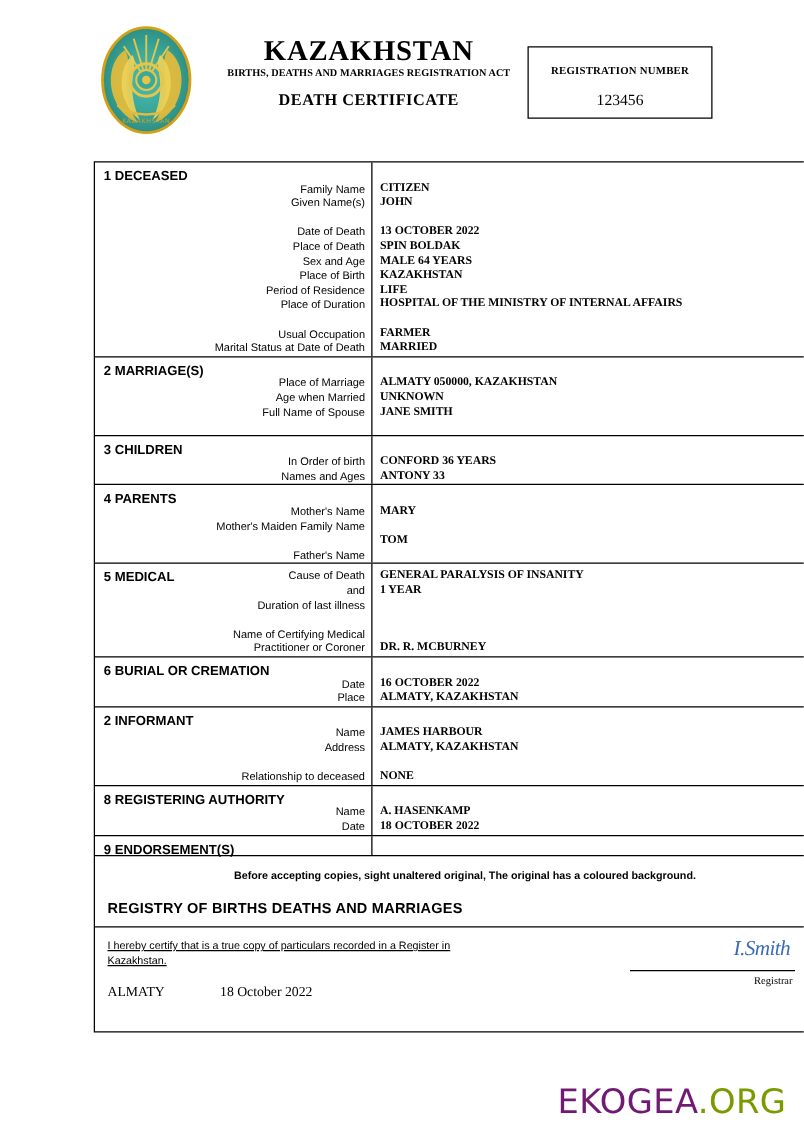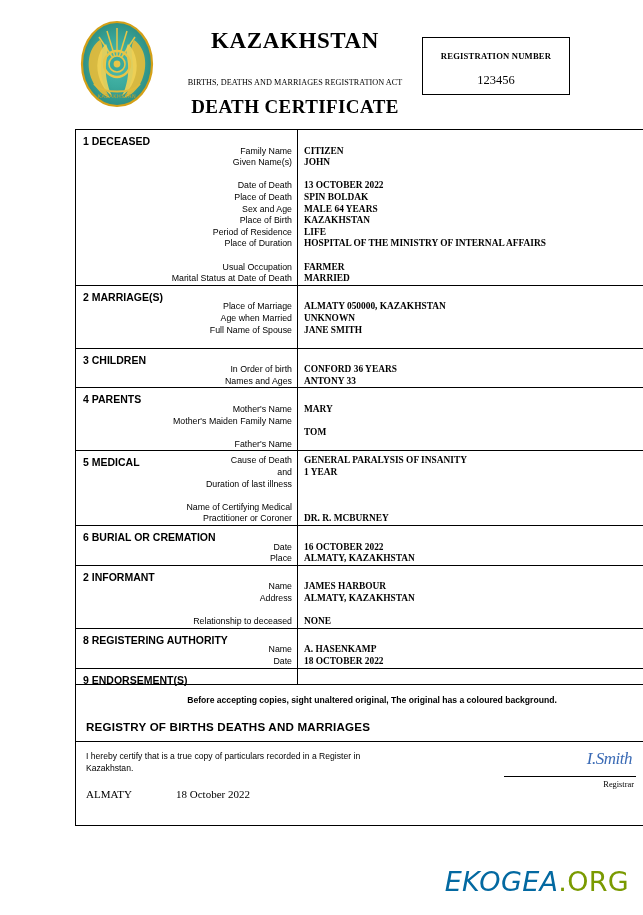--- a/index.html
+++ b/index.html
@@ -41,31 +41,31 @@
     font-family: "Liberation Serif", serif;
     font-weight: bold;
     font-size: 23px;
     letter-spacing: 0.6px;
     color: #000;
     margin-top: 14px;
     white-space: nowrap;
   }
   .act-line {
     font-family: "Liberation Serif", serif;
-    font-weight: normal;
+    font-weight: bold;
     font-size: 8.2px;
     color: #000;
-    margin-top: 24px;
+    margin-top: 0;
     white-space: nowrap;
     letter-spacing: 0.05px;
   }
   .sub-title {
     font-family: "Liberation Serif", serif;
     font-weight: bold;
-    font-size: 19px;
+    font-size: 13px;
     color: #000;
     margin-top: 9px;
     letter-spacing: 0.4px;
     white-space: nowrap;
   }
   .regbox {
     position: absolute;
     left: 347px;
     top: 23px;
     width: 148px;
@@ -172,20 +172,21 @@
     position: relative;
     border-top: 1px solid #000;
     min-height: 66px;
     padding: 9px 10px 8px 10px;
   }
   .certify-text {
     font-size: 8.6px;
     color: #000;
     line-height: 11.5px;
     width: 300px;
+    text-decoration: underline;
   }
   .certify-row {
     margin-top: 14px;
     font-family: "Liberation Serif", serif;
     font-size: 11px;
     color: #000;
   }
   .certify-city { display: inline-block; width: 90px; }
   .certify-date { display: inline-block; }
 
@@ -220,21 +221,21 @@
 
   
   .brand {
     position: absolute;
     right: 14px;
     bottom: 18px;
     font-size: 27px;
     letter-spacing: 0.3px;
     font-family: "DejaVu Sans", sans-serif;
   }
-  .brand-a { color: #0369a1; font-style: italic; }
+  .brand-a { color: #701a75; }
   .brand-b { color: #7a9a01; }
 </style>
 </head>
 <body>
 
 <div class="header">
 
   <div class="emblem">
     <svg width="74" height="90" viewBox="0 0 74 90">
       <defs>

